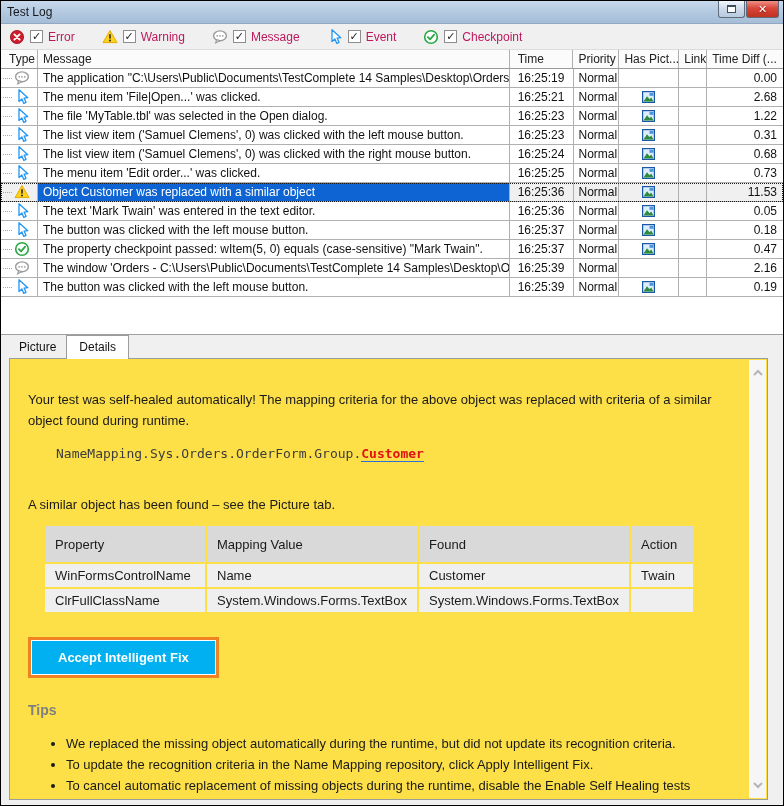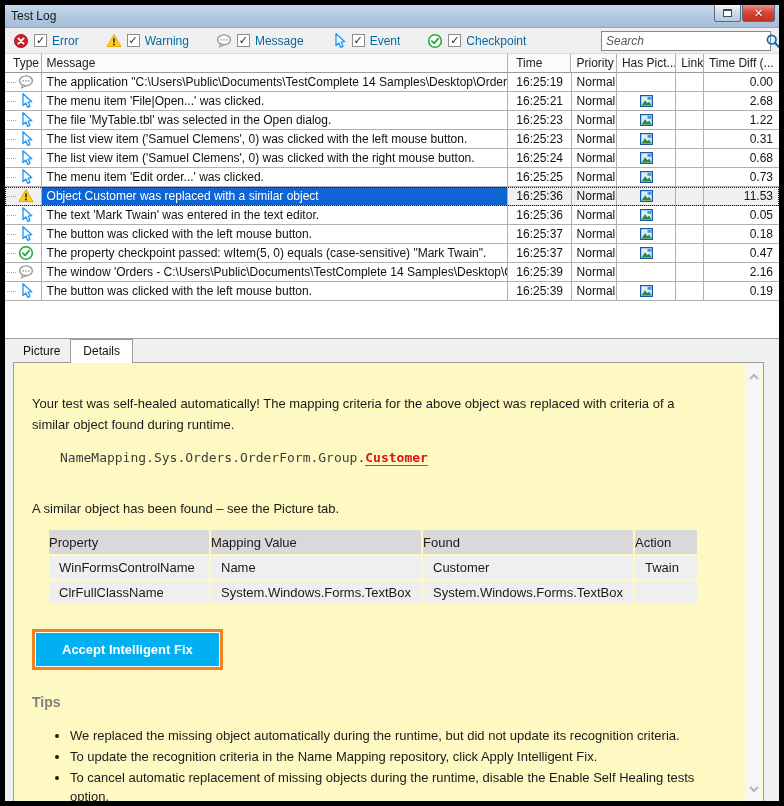--- a/index.html
+++ b/index.html
@@ -1,20 +1,20 @@
 <!DOCTYPE html>
 <html><head>
 <meta charset="utf-8">
 <style>
   * { box-sizing: border-box; margin: 0; padding: 0; }
   html,body { background:#d8d8d8; }
   body { font-family:"Liberation Sans","DejaVu Sans",sans-serif; }
   .window{
     width:784px;height:806px;background:#f0f0f0;position:relative;
-    border:5px solid #000000;overflow:hidden;
+    border:1px solid #000000;overflow:hidden;
   }
   
   .titlebar{
     height:23px;background:linear-gradient(180deg,#c7d9ec 0%,#b3c9e0 50%,#a5bdd7 100%);
     display:flex;align-items:center;padding-left:6px;border-bottom:1px solid #93a8bf;
   }
   .titlebar .title{font-size:12px;color:#15191e;flex:1;}
   .winbtns{display:flex;align-items:flex-start;height:100%;padding:0 4px;gap:1px;}
   .wbtn{width:27px;height:17px;margin-top:0;border:1px solid #5e6b7a;border-top:none;
     border-radius:0 0 3px 3px;display:flex;align-items:center;justify-content:center;}
@@ -22,21 +22,21 @@
   .wbtn.close{width:33px;background:linear-gradient(180deg,#ee9086,#d8473a 45%,#c0311f);}
   .restore-glyph{width:9px;height:8px;border:1px solid #3f4c59;border-top:2px solid #3f4c59;background:#fff;}
   .close-glyph{color:#fff;font-size:11px;font-weight:bold;line-height:1;text-shadow:0 1px 1px #7d1d12;}
   
   .toolbar{height:26px;background:#f0f0f0;display:flex;align-items:center;padding:0 8px;gap:0;
     border-bottom:1px solid #dcdcdc;}
   .fgroup{display:flex;align-items:center;gap:5px;margin-right:27px;}
   .fgroup .ficon{width:16px;height:16px;display:inline-flex;}
   .cbox{width:13px;height:13px;background:#fff;border:1px solid #8d8d8d;display:inline-flex;
     align-items:center;justify-content:center;font-size:11px;color:#222;line-height:1;}
-  .flabel{font-size:12px;color:#0369a1;}
+  .flabel{font-size:12px;color:#be185d;}
   .searchbox{margin-left:auto;display:flex;align-items:center;border:1px solid #828790;background:#fff;height:20px;width:170px;}
   .searchbox input{border:none;outline:none;flex:1;height:16px;font-size:12px;padding:0 4px;
     font-family:"Liberation Sans","DejaVu Sans",sans-serif;}
   .searchbox input::placeholder{font-style:italic;color:#555;}
   .sicon{width:16px;height:16px;display:inline-flex;margin-right:1px;}
   
   .ltable{background:#fff;}
   .lrow,.lhead{display:flex;width:100%;height:19px;}
   .lhead{background:#fbfbfb;}
   .c{height:19px;border-right:1px solid #b0b0b0;border-bottom:1px solid #b0b0b0;
@@ -57,32 +57,32 @@
   .lrow.selected .c.msg{background:#0d64d2;color:#fff;}
   .lrow.selected{position:relative;}
   .lrow.selected::after{content:"";position:absolute;inset:0;outline:1px dotted #1a1a1a;outline-offset:-1px;pointer-events:none;}
   .lempty{height:38px;background:#fff;border-bottom:1px solid #a0a0a0;}
   
   .tabbar{height:23px;background:#f0f0f0;display:flex;align-items:flex-end;padding-left:8px;}
   .tab{font-size:12px;color:#111;padding:3px 10px 4px 10px;cursor:default;}
   .tab.active{background:#fff;border:1px solid #9c9c9c;border-bottom:none;position:relative;z-index:3;
     padding:4px 12px 5px 12px;margin-bottom:-1px;}
   
-  .details{position:relative;z-index:1;margin:0 15px 6px 8px;height:442px;background:#fef9c3;
+  .details{position:relative;z-index:1;margin:0 15px 6px 8px;height:442px;background:#fde047;
     border:1px solid #9c9c9c;overflow:hidden;}
   .dscroll{position:absolute;top:1px;right:1px;bottom:1px;width:17px;background:#f6f6f6;}
   .dchev{position:absolute;right:0;width:17px;height:18px;display:flex;align-items:center;justify-content:center;}
   .dchev.up{top:4px;} .dchev.down{bottom:4px;}
   .dcontent{padding:30px 48px 0 18px;font-size:13px;color:#1a1a1a;}
   .dintro{line-height:21px;max-width:735px;}
   .dmap{font-family:"DejaVu Sans Mono","Liberation Mono",monospace;font-size:13px;color:#3c3c3c;margin-top:15px;padding-left:28px;}
   .dmap .hl{color:#e01212;font-weight:bold;border-bottom:1px solid #2f6fd6;}
   .dsimilar{margin-top:36px;}
   .dtable{border-collapse:separate;border-spacing:2px;margin:12px 0 0 15px;font-size:13px;}
-  .dtable th{background:#d9d9d9;font-weight:normal;text-align:left;padding:4px 0;height:24px;color:#1a1a1a;}
+  .dtable th{background:#d9d9d9;font-weight:normal;text-align:left;padding:4px 10px;height:36px;color:#1a1a1a;}
   .dtable td{background:#efefef;padding:4px 10px;height:23px;color:#1a1a1a;}
   .col-prop{width:160px;} .col-map{width:206px;} .col-found{width:204px;} .col-act{width:62px;}
   .fixbtn-wrap{display:inline-block;border:3px solid #ef8222;margin-top:23px;background:#fff;padding:1px;}
   .fixbtn{background:#00b0f0;color:#fff;font-weight:bold;font-size:13px;border:none;
     padding:9px 26px;font-family:"Liberation Sans","DejaVu Sans",sans-serif;cursor:pointer;}
   .tipshead{margin-top:24px;color:#7f7f7f;font-weight:bold;font-size:14px;}
   .tips{margin:16px 0 0 38px;}
   .tips li{margin:2px 0;line-height:19px;color:#1a1a1a;}
 </style>
 </head>
@@ -183,29 +183,20 @@
       <span class="flabel">Event</span>
     </div>
     <div class="fgroup">
       <span class="ficon">
           <svg width="16" height="16">
             <use href="#sym-checkpoint"></use>
           </svg>
         </span>
       <span class="cbox">✓</span>
       <span class="flabel">Checkpoint</span>
-    </div>
-    <div class="searchbox">
-      <input type="text" placeholder="Search" style="">
-      <span class="sicon">
-          <svg width="16" height="16">
-            <use href="#sym-search"></use>
-          </svg>
-        </span>
-
     </div>
   </div>
 
   <div class="ltable">
     <div class="lhead">
       <div class="c type">Type</div>
       <div class="c msg">Message</div>
       <div class="c time">Time</div>
       <div class="c prio">Priority</div>
       <div class="c pict" style="justify-content:flex-start;padding-left:5px;">Has Pict...</div>

